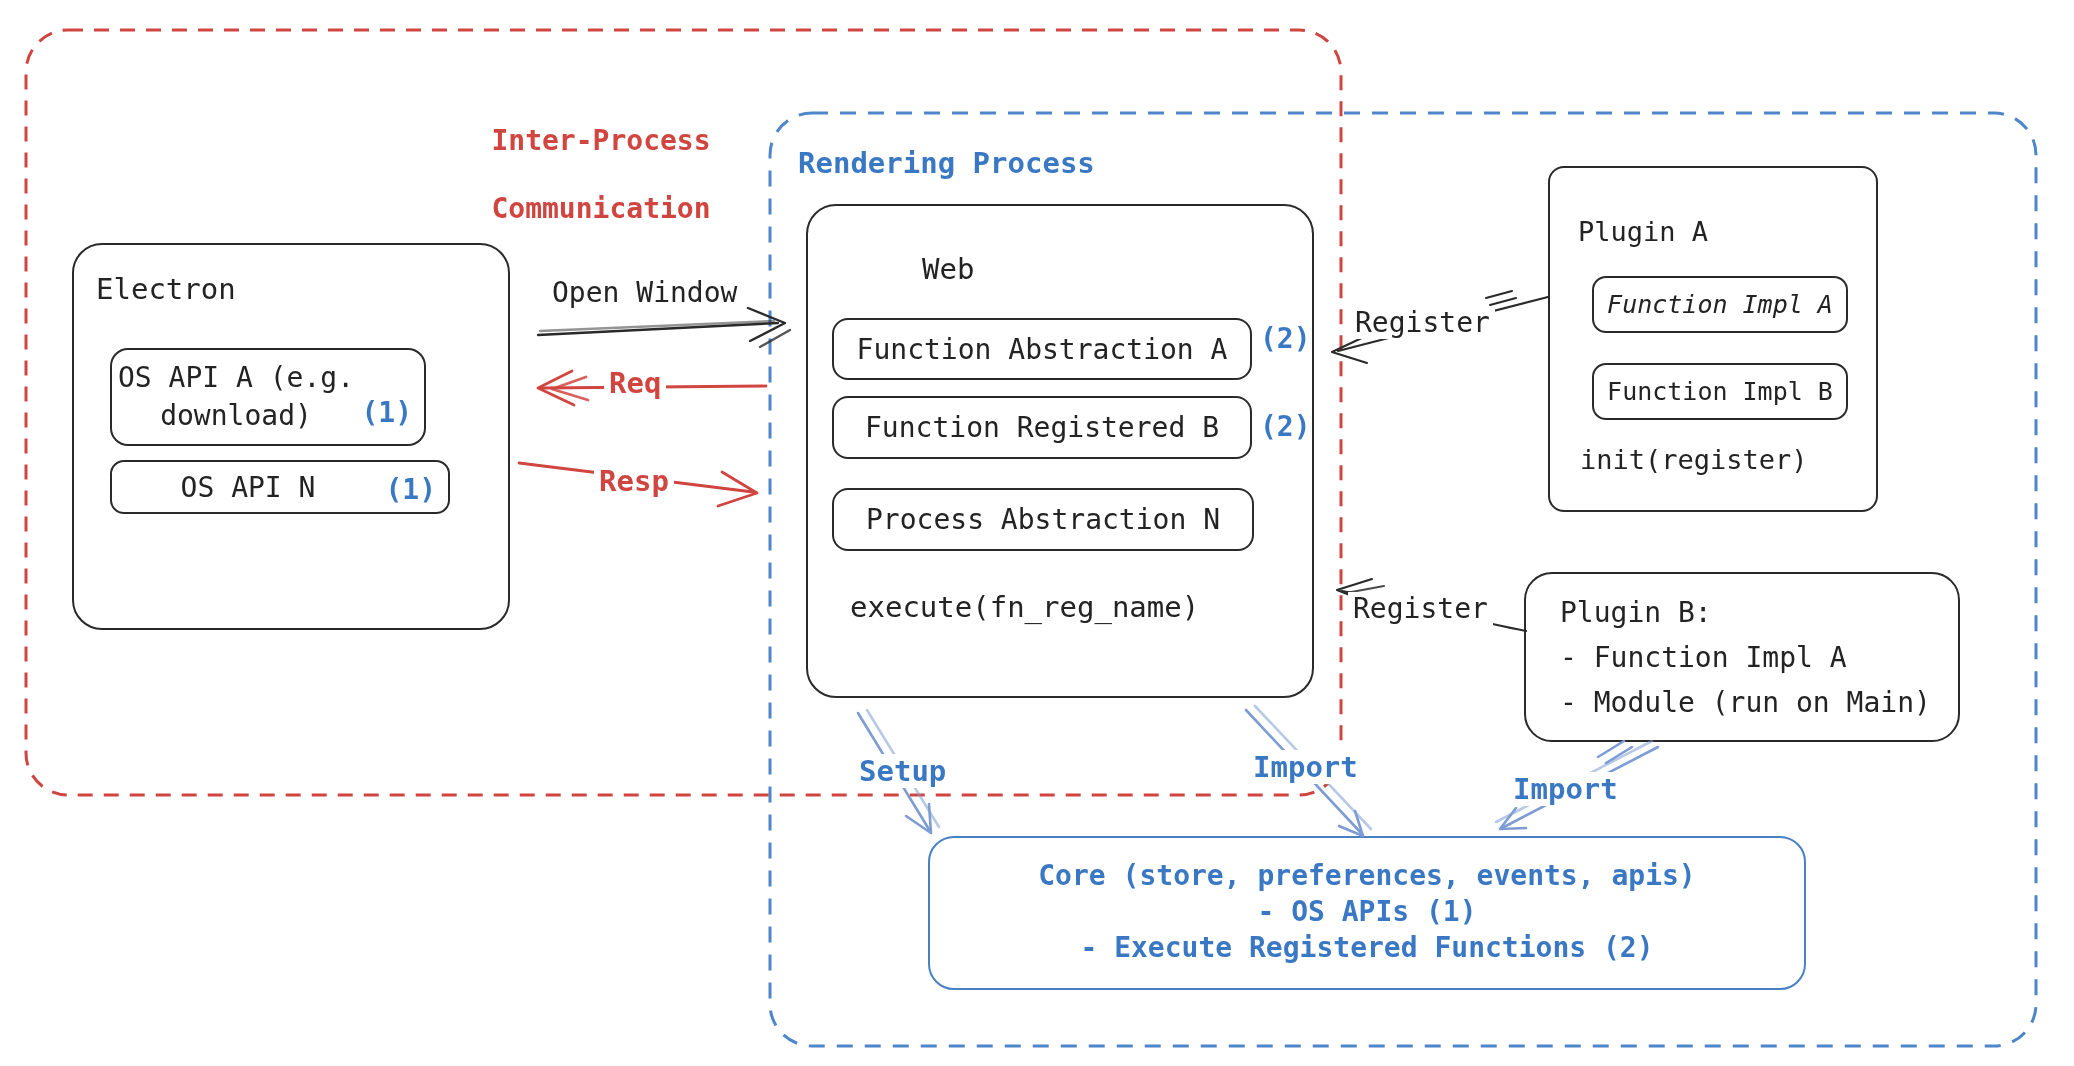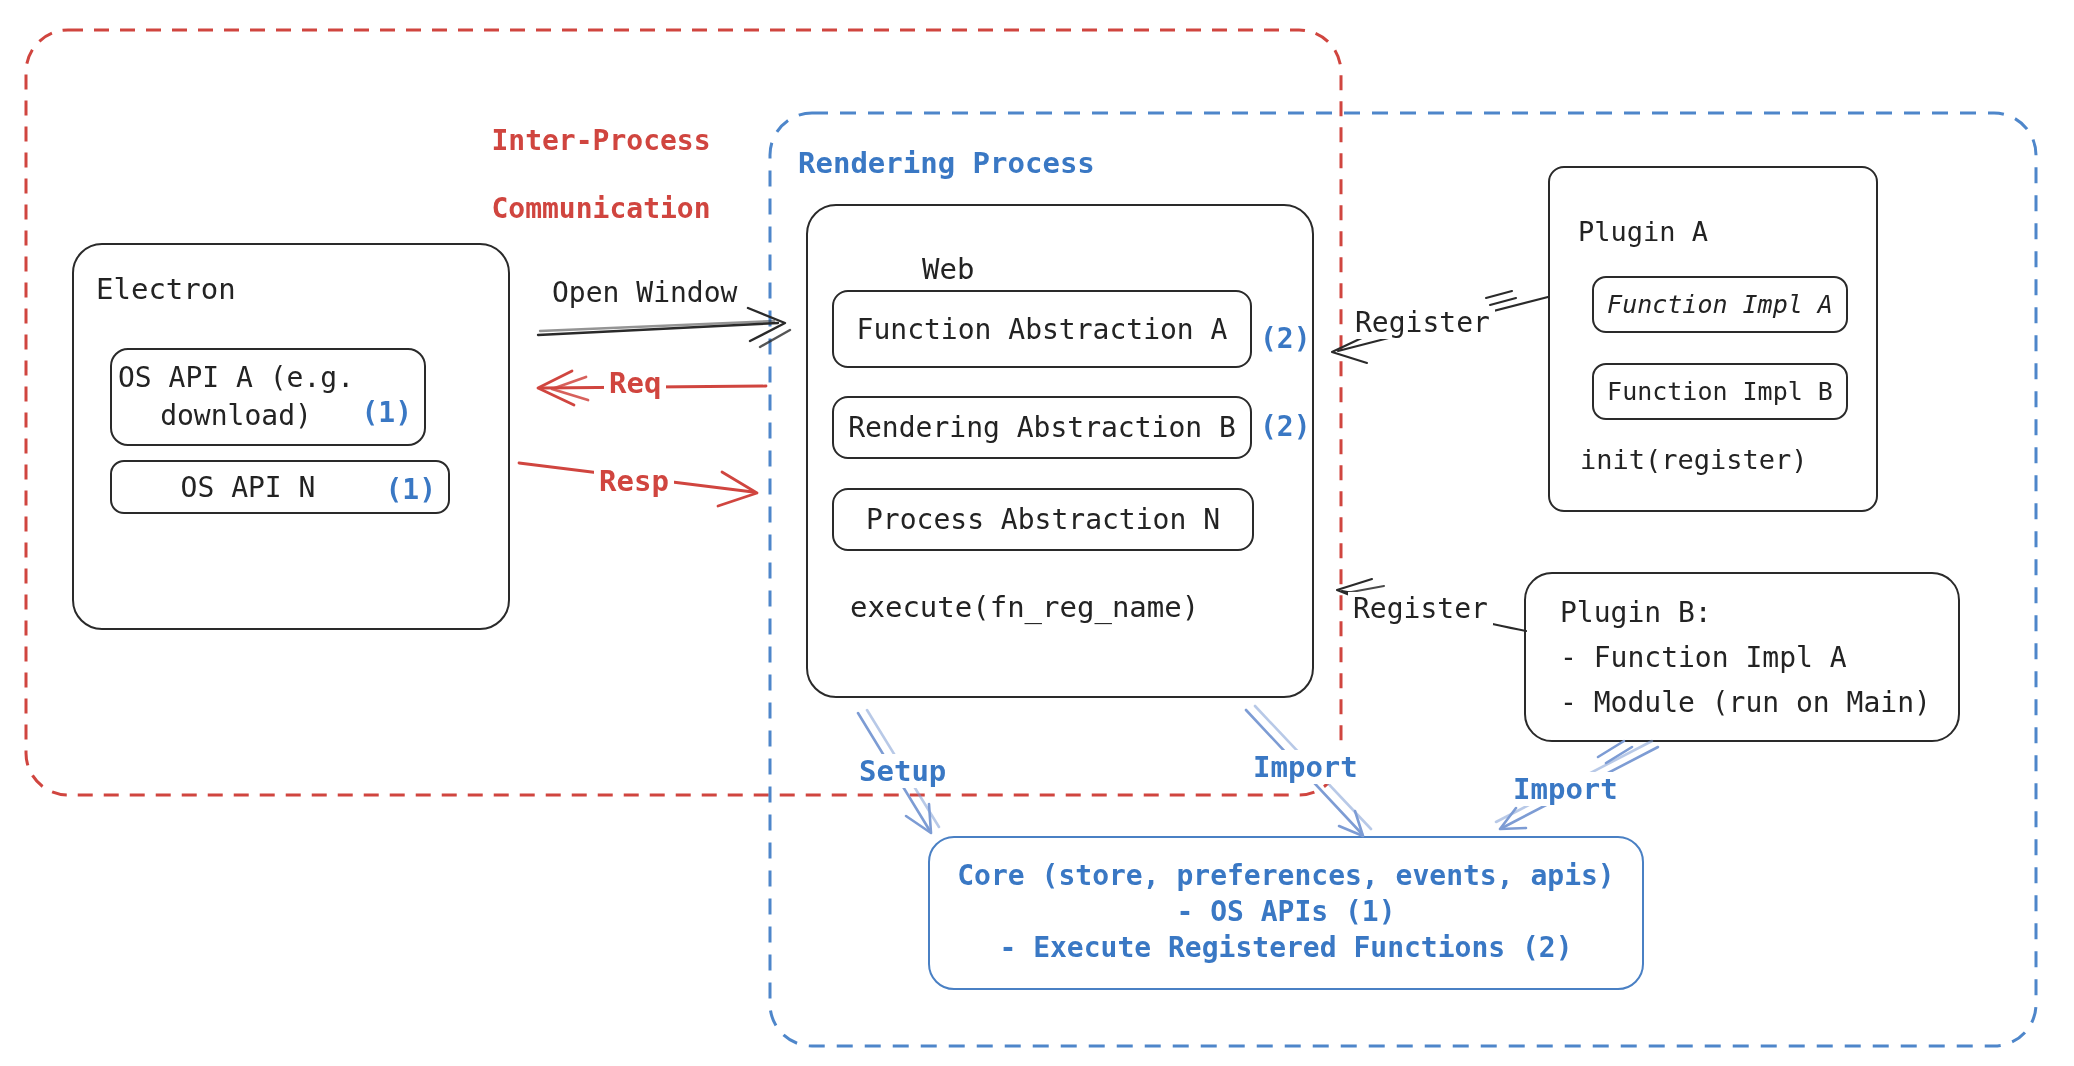--- a/index.html
+++ b/index.html
@@ -65,25 +65,25 @@
     <div class="subbox" style="left:36px;top:215px;width:340px;height:54px;border-radius:14px;">
       <div style="text-align:center;padding-right:64px;">
         <span>OS API N</span>
       </div>
       <span class="badge" style="right:12px;top:11px;">(1)</span>
     </div>
   </div>
 
   <div class="box" style="left:806px;top:204px;width:508px;height:494px;">
     <div class="lbl t29 ink" style="left:114px;top:46px;">Web</div>
-    <div class="subbox" style="left:24px;top:84px;width:420px;height:78px;">
+    <div class="subbox" style="left:24px;top:112px;width:420px;height:62px;">
       <span>Function Abstraction A</span>
     </div>
     <div class="subbox" style="left:24px;top:190px;width:420px;height:63px;">
-      <span>Rendering Abstraction B</span>
+      <span>Function Registered B</span>
     </div>
     <div class="subbox" style="left:24px;top:282px;width:422px;height:63px;">
       <span>Process Abstraction N</span>
     </div>
     <div class="lbl t29 ink" style="left:42px;top:384px;">execute(fn_reg_name)</div>
     <span class="badge" style="left:452px;top:116px;">(2)</span>
     <span class="badge" style="left:452px;top:204px;">(2)</span>
   </div>
 
   <div class="box" style="left:1548px;top:166px;width:330px;height:346px;border-radius:16px;">
@@ -96,21 +96,21 @@
     </div>
     <div class="lbl t27 ink" style="left:30px;top:276px;">init(register)</div>
   </div>
 
   <div class="box" style="left:1524px;top:572px;width:436px;height:170px;border-radius:28px;padding:16px 0 0 34px;">
     <div class="pbline">Plugin B:</div>
     <div class="pbline">- Function Impl A</div>
     <div class="pbline">- Module (run on Main)</div>
   </div>
 
-  <div class="box-blue" style="left:928px;top:836px;width:716px;height:154px;">
+  <div class="box-blue" style="left:928px;top:836px;width:878px;height:154px;">
     <div>Core (store, preferences, events, apis)</div>
     <div>- OS APIs (1)</div>
     <div>- Execute Registered Functions (2)</div>
   </div>
 
   <svg class="arrow-layer" width="2074" height="1066" viewBox="0 0 2074 1066">
     <rect class="dash-red" x="26" y="30" width="1315" height="765" rx="42"></rect>
     <rect class="dash-blue" x="770" y="113" width="1266" height="933" rx="42"></rect>
 
     <g class="stroke-ink">

